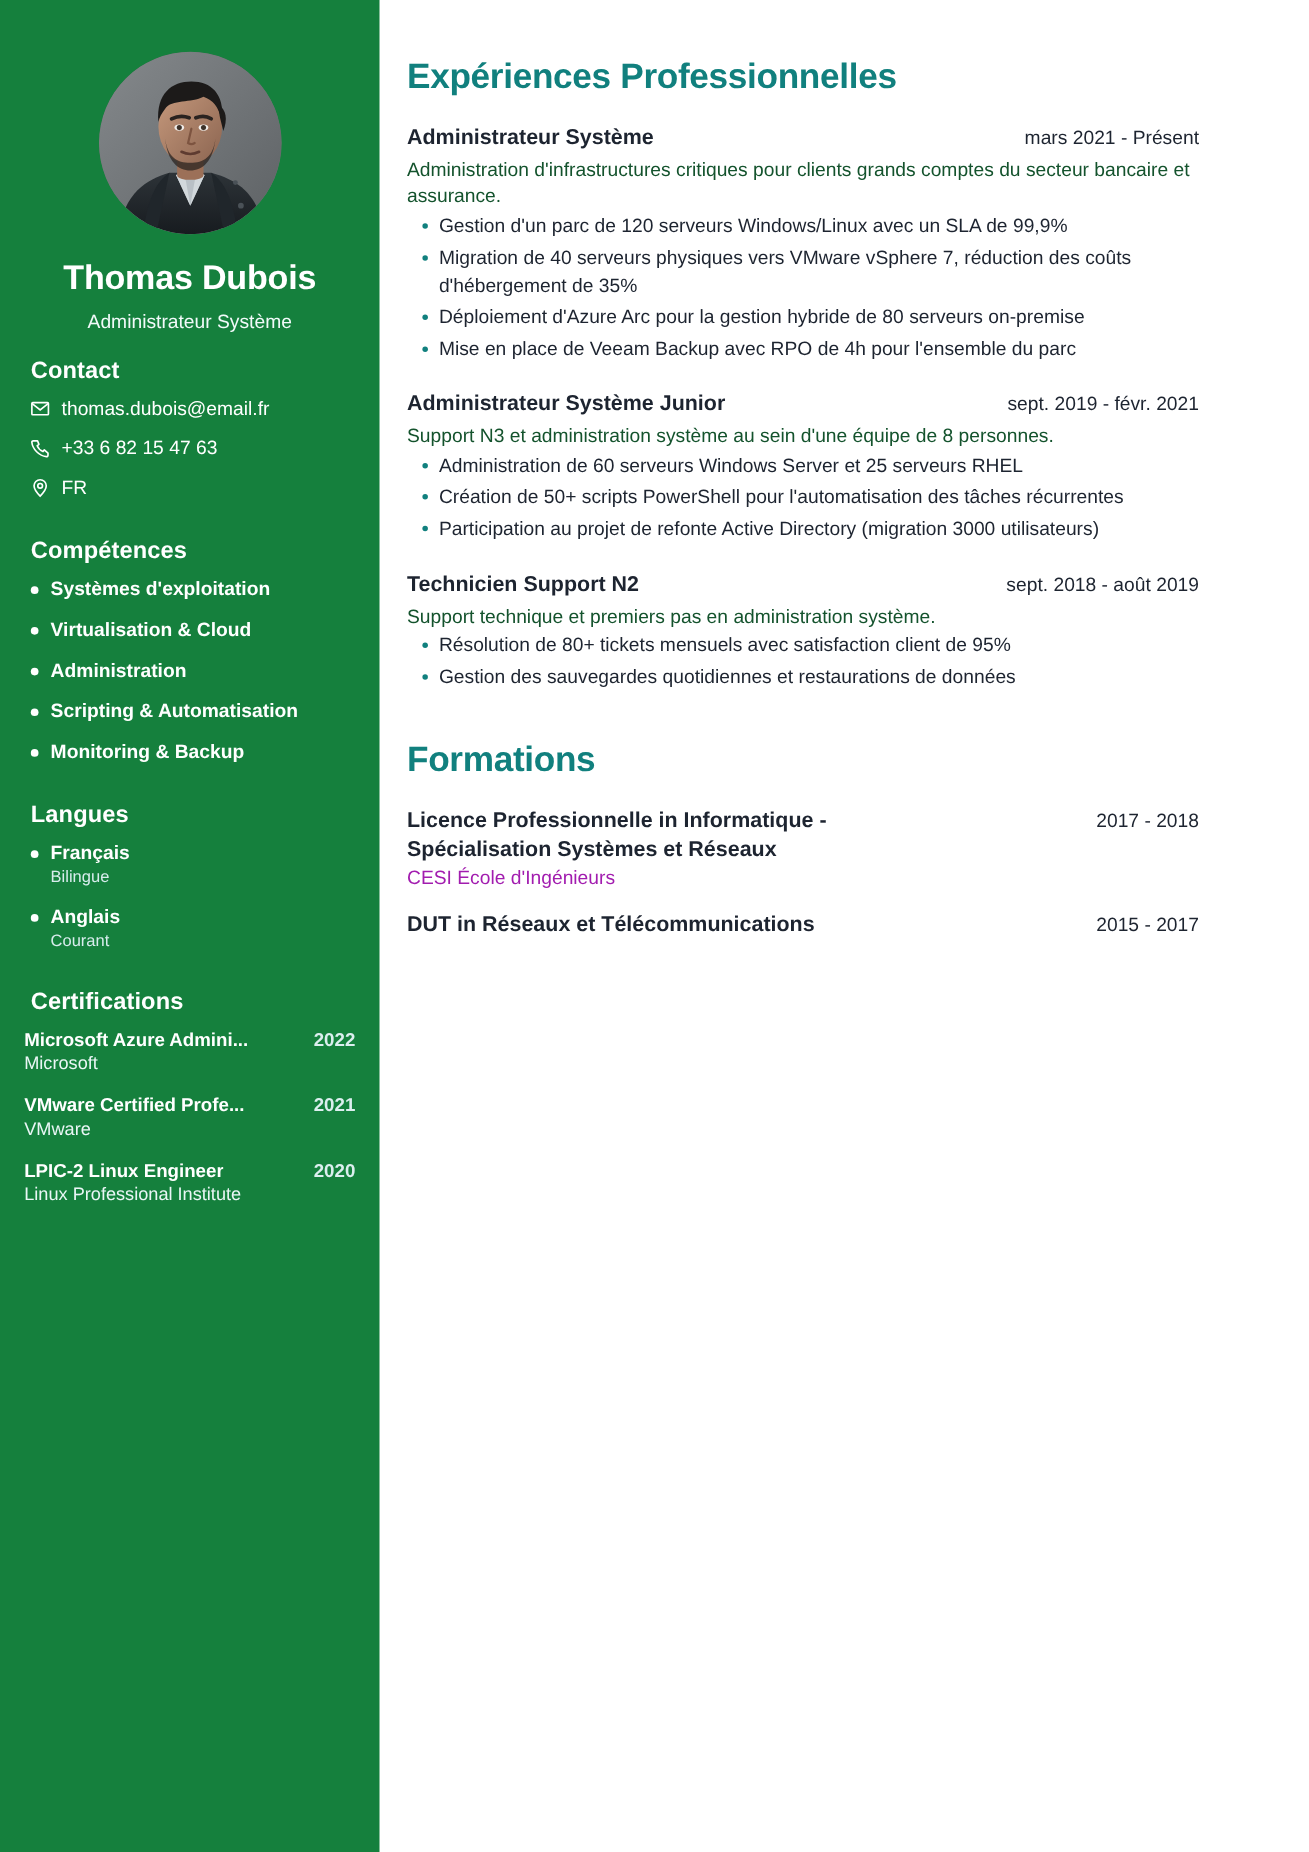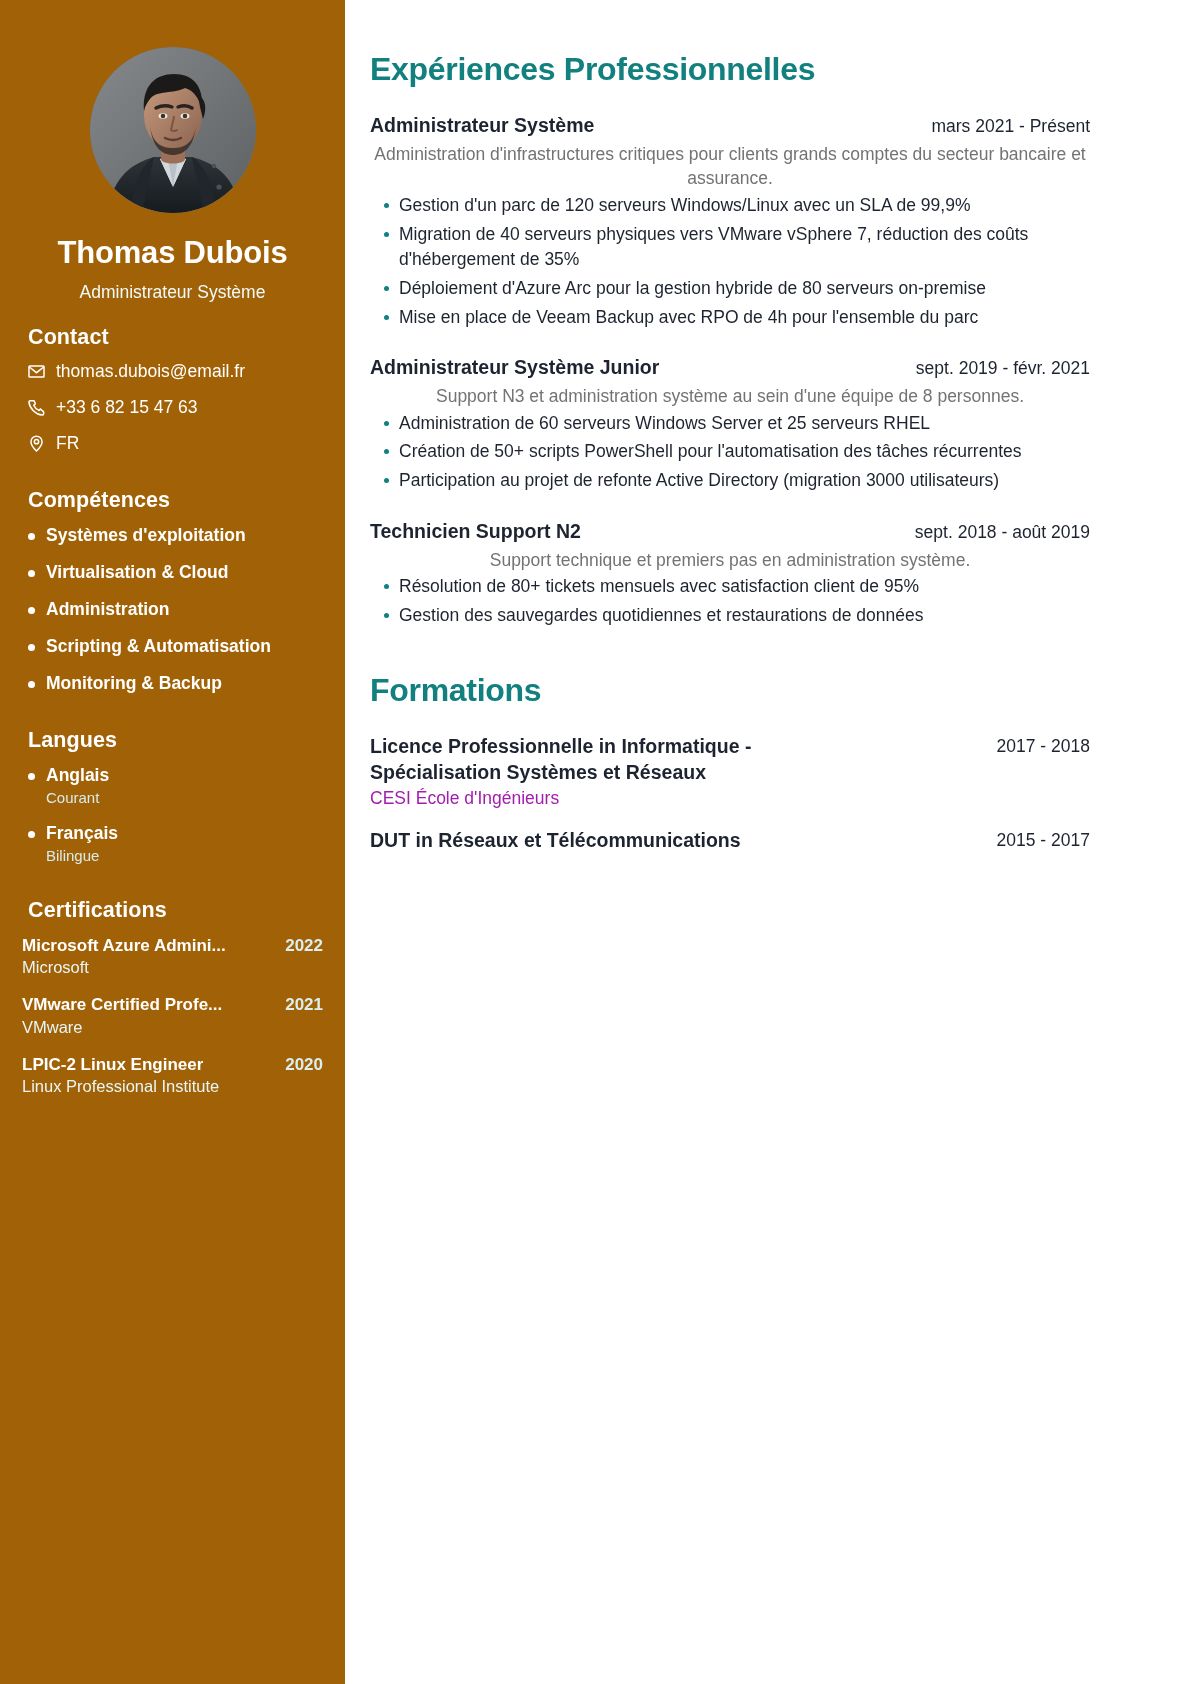--- a/index.html
+++ b/index.html
@@ -14,21 +14,21 @@
     width:1190px; height:1684px;
     background:#ffffff;
     display:flex;
     overflow:hidden;
   }
 
   
   .sidebar {
     width:345px;
     flex:0 0 345px;
-    background:#a16207;
+    background:#15803d;
     color:#ffffff;
     padding:0 22px;
     position:relative;
   }
   .avatar-wrap {
     padding-top:47px;
     display:flex; justify-content:center;
   }
   .avatar {
     width:166px; height:166px;
@@ -177,22 +177,21 @@
     font-size:17.5px;
     font-weight:400;
     color:#1d2430;
     flex:0 0 auto;
     white-space:nowrap;
   }
   .entry-desc {
     font-size:17.5px;
     line-height:1.42;
     margin-top:3px;
-    color:#737373;
-    text-align:center;
+    color:#14532d;
   }
   .bullets { list-style:none; margin-top:2px; }
   .bullets li {
     display:flex;
     align-items:flex-start;
     gap:10px;
     font-size:17.5px;
     line-height:1.42;
     margin-bottom:4px;
     padding-left:14px;
@@ -354,30 +353,30 @@
         <span class="dot"></span>
         <span>Monitoring &amp; Backup</span>
       </li>
     </ul>
 
     <div class="side-heading pull">Langues</div>
     <ul class="lang-list">
       <li class="lang-item">
         <div class="lang-top">
           <span class="dot"></span>
+          <span>Français</span>
+        </div>
+        <div class="lang-level">Bilingue</div>
+      </li>
+      <li class="lang-item">
+        <div class="lang-top">
+          <span class="dot"></span>
           <span>Anglais</span>
         </div>
         <div class="lang-level">Courant</div>
-      </li>
-      <li class="lang-item">
-        <div class="lang-top">
-          <span class="dot"></span>
-          <span>Français</span>
-        </div>
-        <div class="lang-level">Bilingue</div>
       </li>
     </ul>
 
     <div class="side-heading pull">Certifications</div>
     <div>
       <div class="cert-item">
         <div class="cert-top">
           <span class="cert-name">Microsoft Azure Admini...</span>
           <span class="cert-year">2022</span>
         </div>

